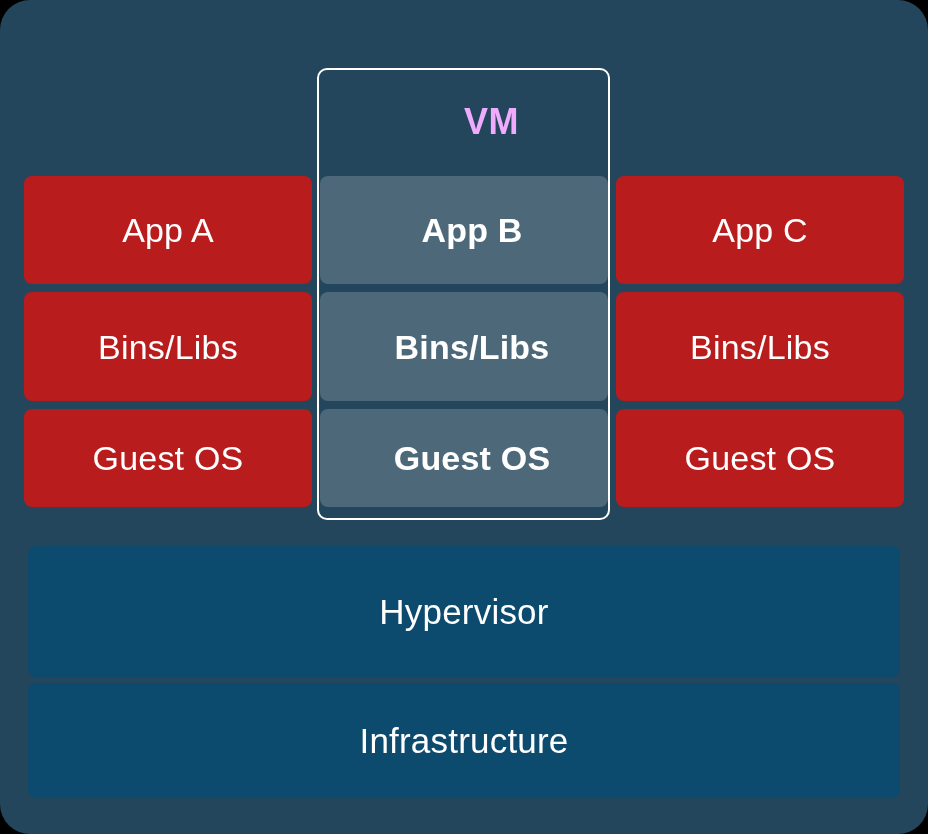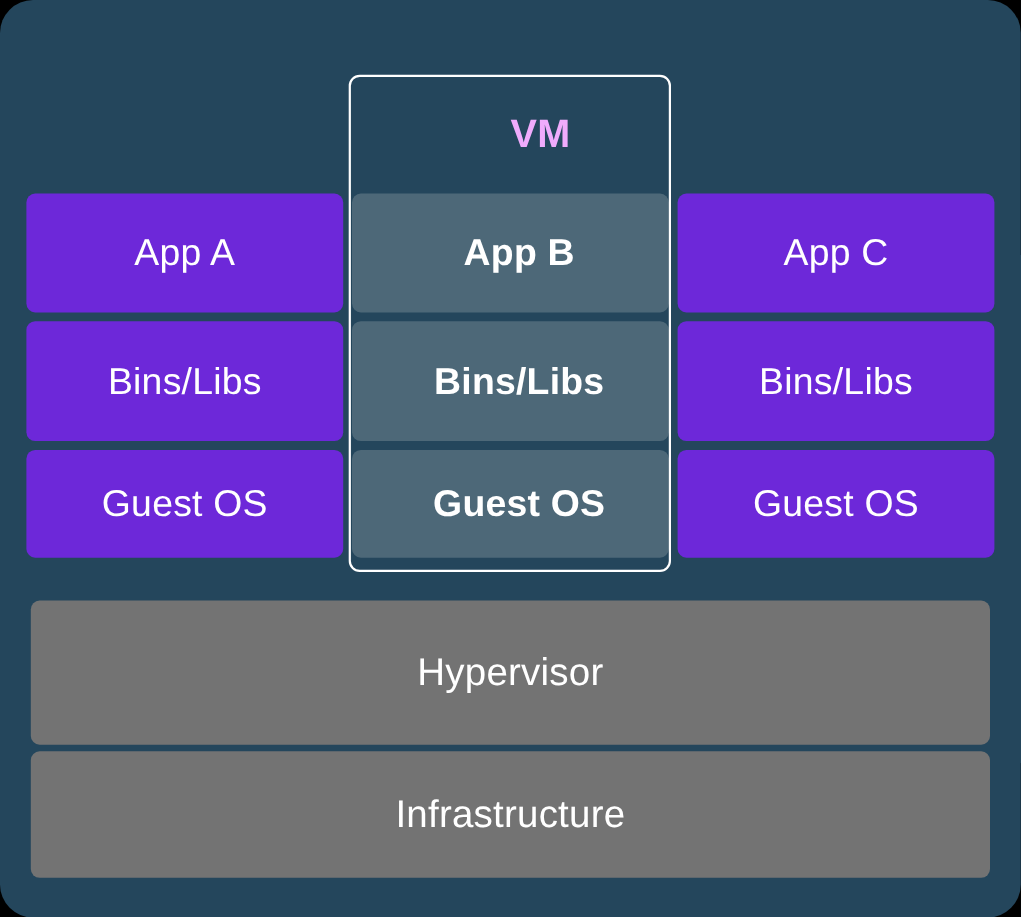--- a/index.html
+++ b/index.html
@@ -33,21 +33,21 @@
     align-items: center;
     justify-content: center;
     color: #ffffff;
     font-size: 34px;
     font-weight: 400;
     letter-spacing: 0.2px;
     line-height: 1;
     white-space: nowrap;
     user-select: none;
   }
-  .block.side   { background: #6d28d9; }
+  .block.side   { background: #b91c1c; }
   .block.center { background: #4d6878; font-weight: 700; padding-left: 16px; }
 
   
   
   .col-left   { left: 24px;  width: 288px; }
   
   .col-center { left: 320px; width: 288px; }
   
   .col-right  { left: 616px; width: 288px; }
 
@@ -84,21 +84,21 @@
     user-select: none;
     margin-left: 28px;
   }
 
   
   .bar {
     position: absolute;
     left: 28px;
     width: 872px;
     box-sizing: border-box;
-    background: #737373;
+    background: #0c4a6e;
     border-radius: 8px;
     display: flex;
     align-items: center;
     justify-content: center;
     color: #ffffff;
     font-size: 35px;
     font-weight: 400;
     letter-spacing: 0.2px;
     white-space: nowrap;
     user-select: none;

